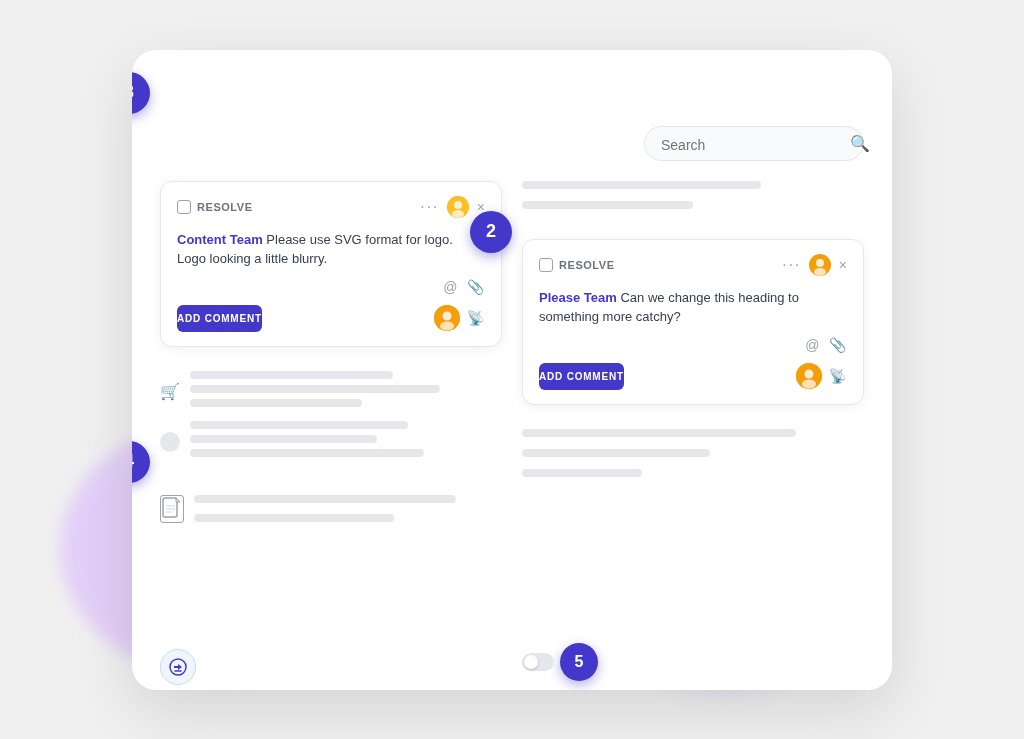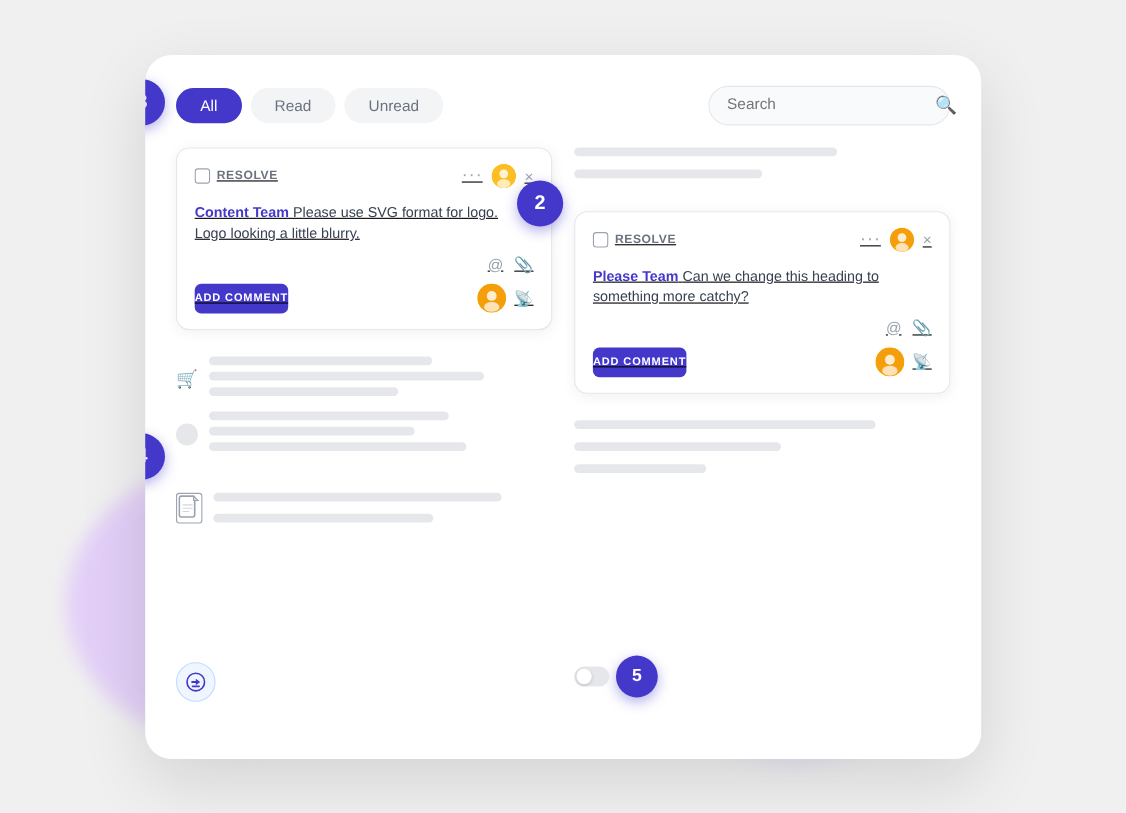--- a/index.html
+++ b/index.html
@@ -106,27 +106,28 @@
     }
 
     .tab-btn.inactive {
       background: #f3f4f6;
       color: #6b7280;
     }
 
     .search-bar {
       margin-left: auto;
       display: flex;
-      align-items: flex-start;
+      align-items: flex-end;
       background: #f9fafb;
       border: 1.5px solid #e5e7eb;
       border-radius: 20px;
       padding: 7px 16px;
       gap: 8px;
       width: 220px;
+      margin-top: 48px;
     }
 
     .search-input {
       border: none;
       background: transparent;
       outline: none;
       font-size: 14px;
       color: #9ca3af;
       flex: 1;
     }
@@ -161,21 +162,20 @@
       position: relative;
     }
 
     
     .comment-card {
       background: #ffffff;
       border-radius: 12px;
       border: 1px solid #e5e7eb;
       padding: 14px 16px;
       box-shadow: 0 2px 12px rgba(0,0,0,0.06);
-      text-decoration: underline;
     }
 
     .card-header {
       display: flex;
       align-items: center;
       margin-bottom: 12px;
     }
 
     .resolve-btn {
       display: flex;
@@ -442,25 +442,20 @@
 <div class="bg-blobs">
   <div class="blob-purple"></div>
   <div class="blob-lavender"></div>
 </div>
 
 <div class="main-card">
 
   <div class="header-row">
     <div class="badge-3 badge-num">3</div>
 
-    <div class="filter-tabs">
-      <button class="tab-btn active">All</button>
-      <button class="tab-btn inactive">Read</button>
-      <button class="tab-btn inactive">Unread</button>
-    </div>
 
     <div class="search-bar">
       <input class="search-input" type="text" placeholder="Search" style="">
       <span class="search-icon">🔍</span>
     </div>
   </div>
 
   <div class="content-area">
 
     <div class="left-col">

